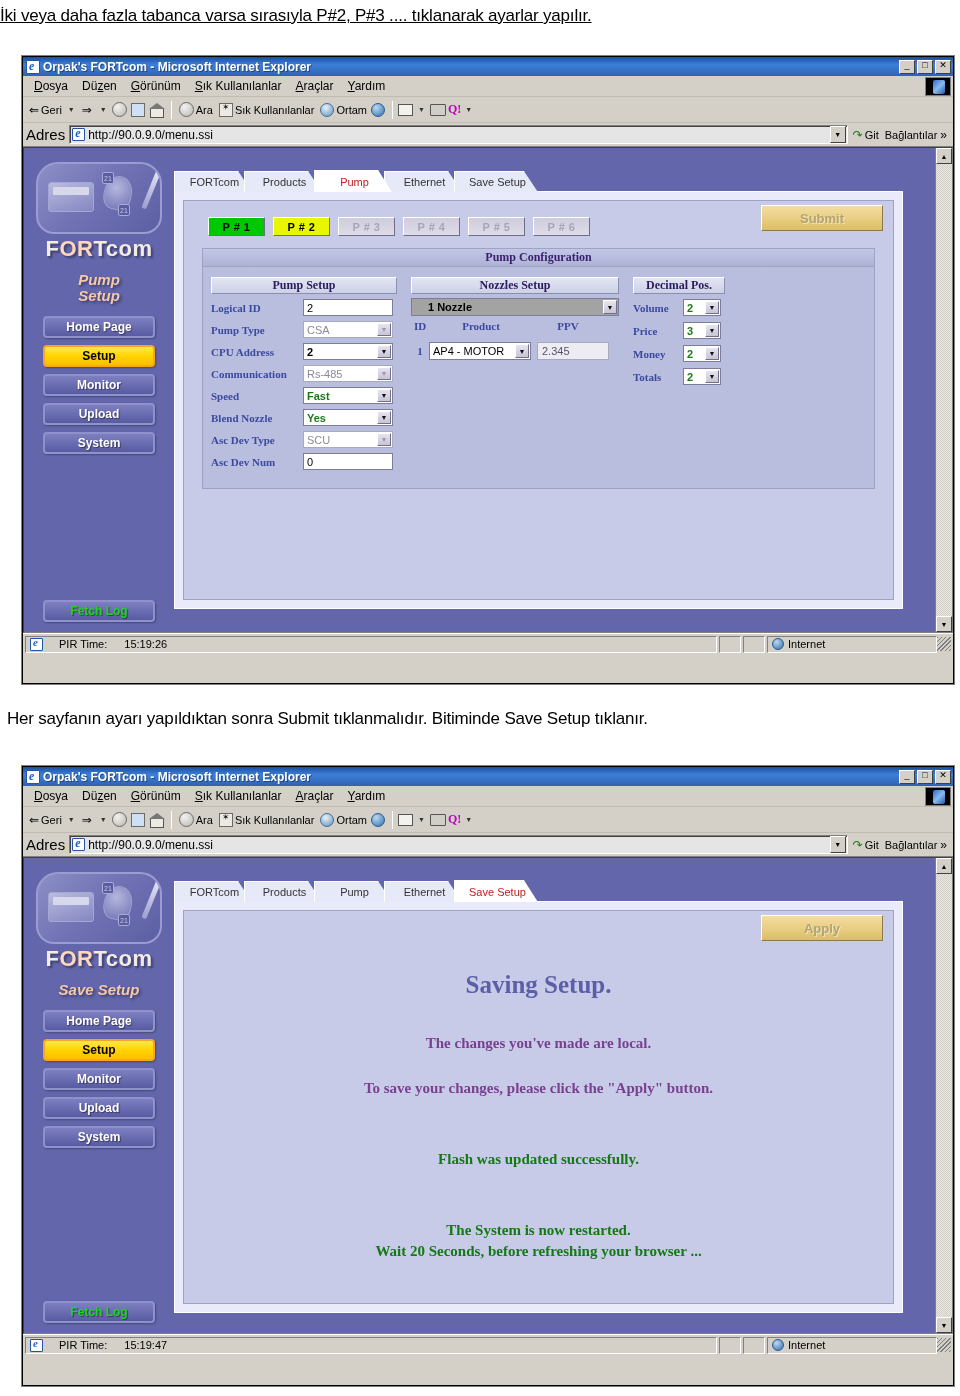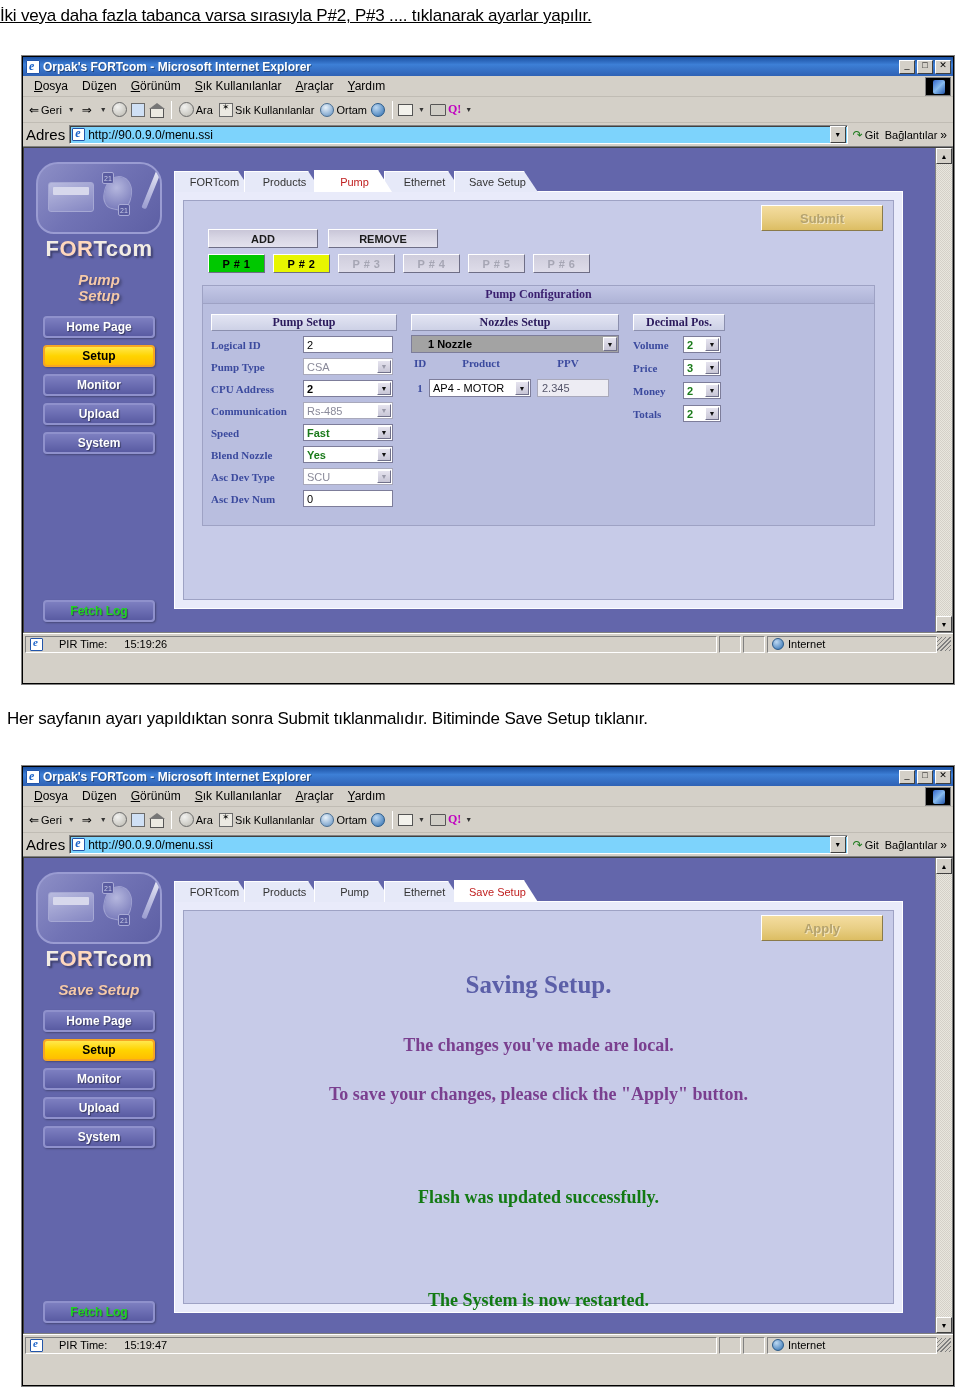--- a/index.html
+++ b/index.html
@@ -162,21 +162,21 @@
   }
 
   
   .addressbar {
     height: 24px; background: #d4d0c8;
     display: flex; align-items: center; padding: 0 3px;
     border-bottom: 1px solid #808080;
   }
   .addr-label { font-size: 15px; color: #000; margin-right: 4px; }
   .addr-field {
-    flex: 1; height: 19px; background: #7dd3fc;
+    flex: 1; height: 19px; background: #e5e5e5;
     border: 1px solid #808080;
     border-right-color:#fff; border-bottom-color:#fff;
     box-shadow: inset 1px 1px 0 #404040;
     display: flex; align-items: center; padding-left: 2px;
     position: relative;
   }
   .addr-field .e-ico {
     width: 13px; height: 13px; background: #fff; border: 1px solid #2255aa;
     margin-right: 3px; position: relative; flex:none; border-radius:1px;
   }
@@ -492,23 +492,22 @@
     text-shadow: 1px 1px 0 rgba(255,255,255,.5);
   }
   .save-body { text-align:center; padding-top: 50px; }
   .save-h1 {
     font-family:"Liberation Serif", serif;
     font-size: 25px; font-weight: bold; color:#5b5fa8;
     margin-bottom: 36px;
   }
   .save-line {
     font-family:"Liberation Serif", serif;
-    font-size: 18px; font-weight: bold; color:#7a3f8f;
+    font-size: 15px; font-weight: bold; color:#7a3f8f;
     margin-bottom: 28px;
-    margin-top: 28px;
   }
   .save-line.green { color:#137a13; }
   .save-line.tight { margin-bottom: 4px; }
   .save-gap { height: 26px; }
 
   
   .statusbar {
     height: 21px; background: #d4d0c8;
     display: flex; align-items: center;
     border-top: 1px solid #fff;
@@ -651,24 +650,20 @@
             <div class="tab active">Pump</div>
             <div class="tab">Ethernet</div>
             <div class="tab">Save Setup</div>
           </div>
 
           <div class="panel-outer">
             <div class="panel-inner">
 
               <div class="submit-btn">Submit</div>
 
-              <div class="addrem-row">
-                <div class="btn3d">ADD</div>
-                <div class="btn3d">REMOVE</div>
-              </div>
 
               <div class="pnum-row">
                 <div class="pnum on-green">P # 1</div>
                 <div class="pnum on-yellow">P # 2</div>
                 <div class="pnum">P # 3</div>
                 <div class="pnum">P # 4</div>
                 <div class="pnum">P # 5</div>
                 <div class="pnum">P # 6</div>
               </div>
 

